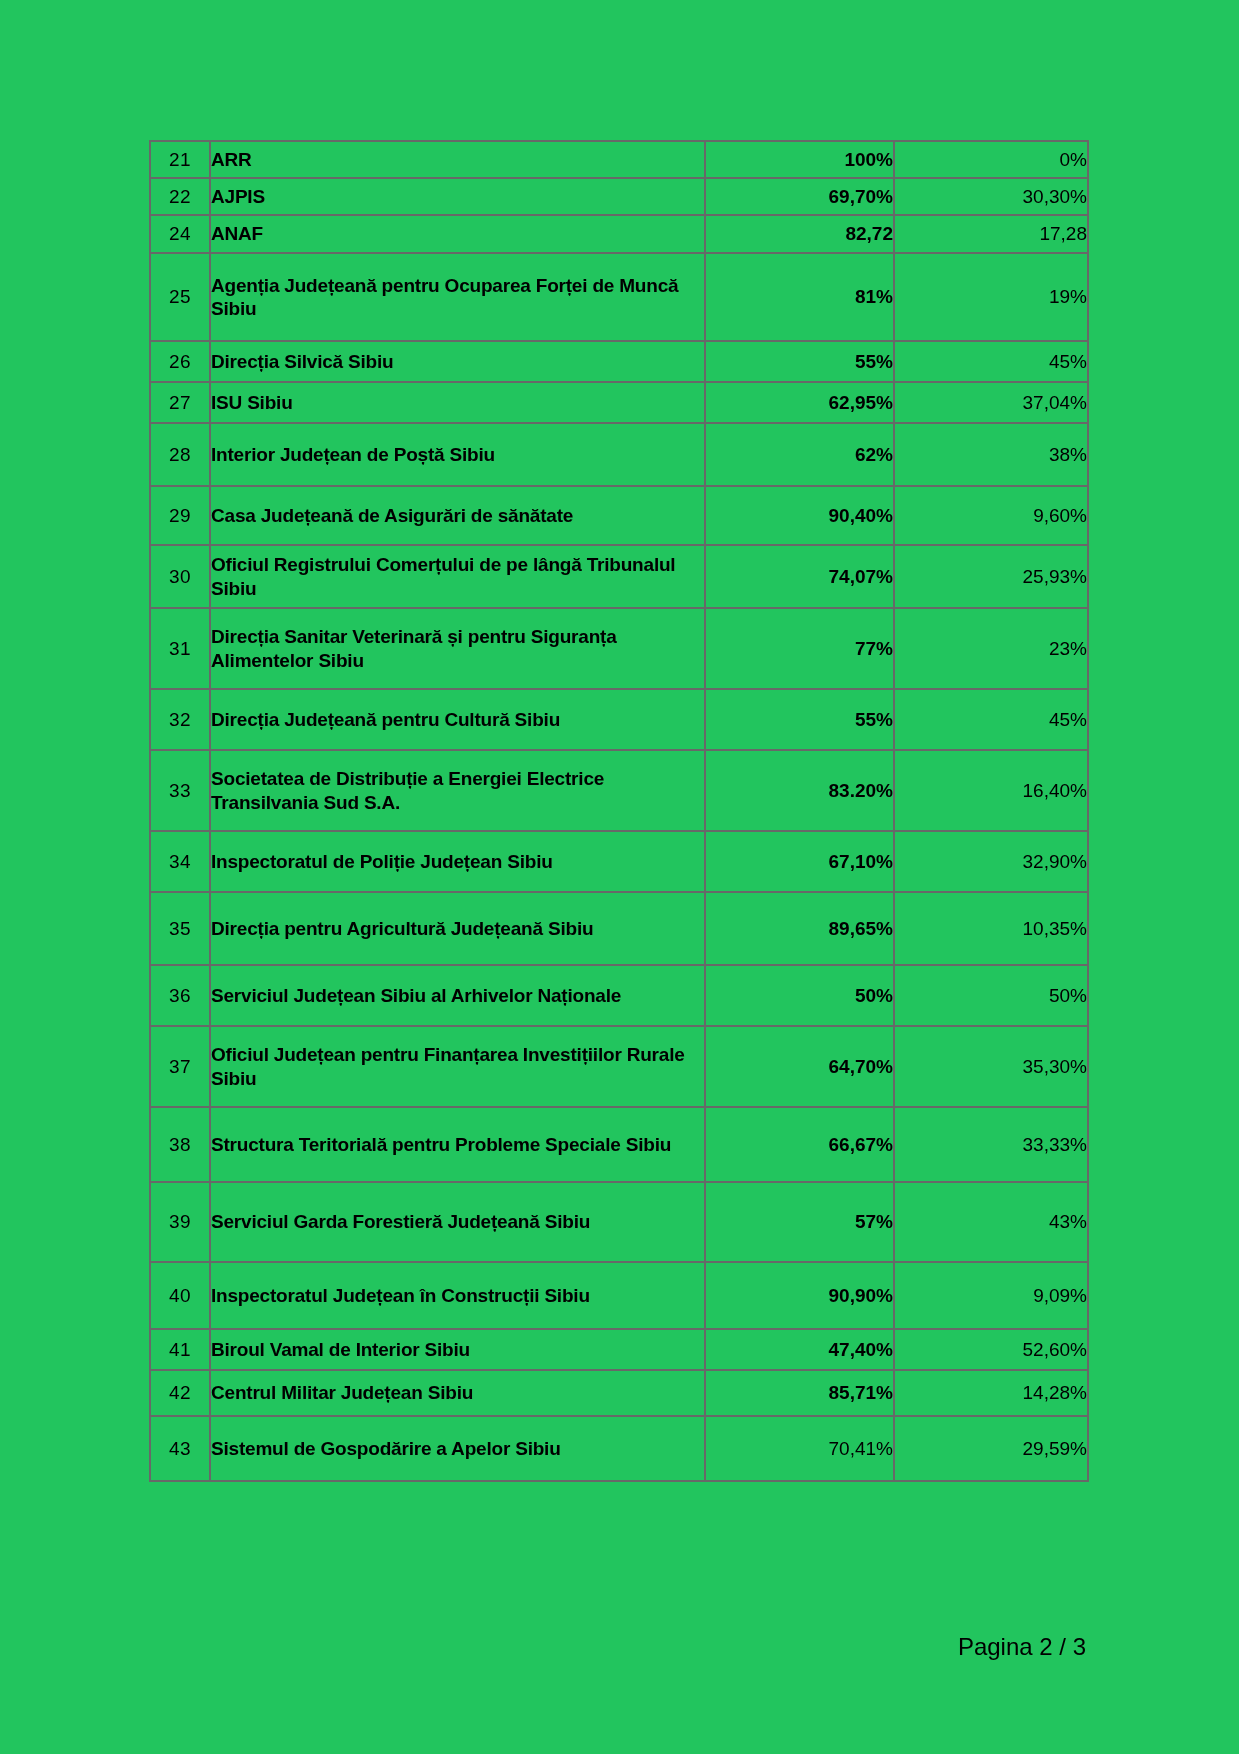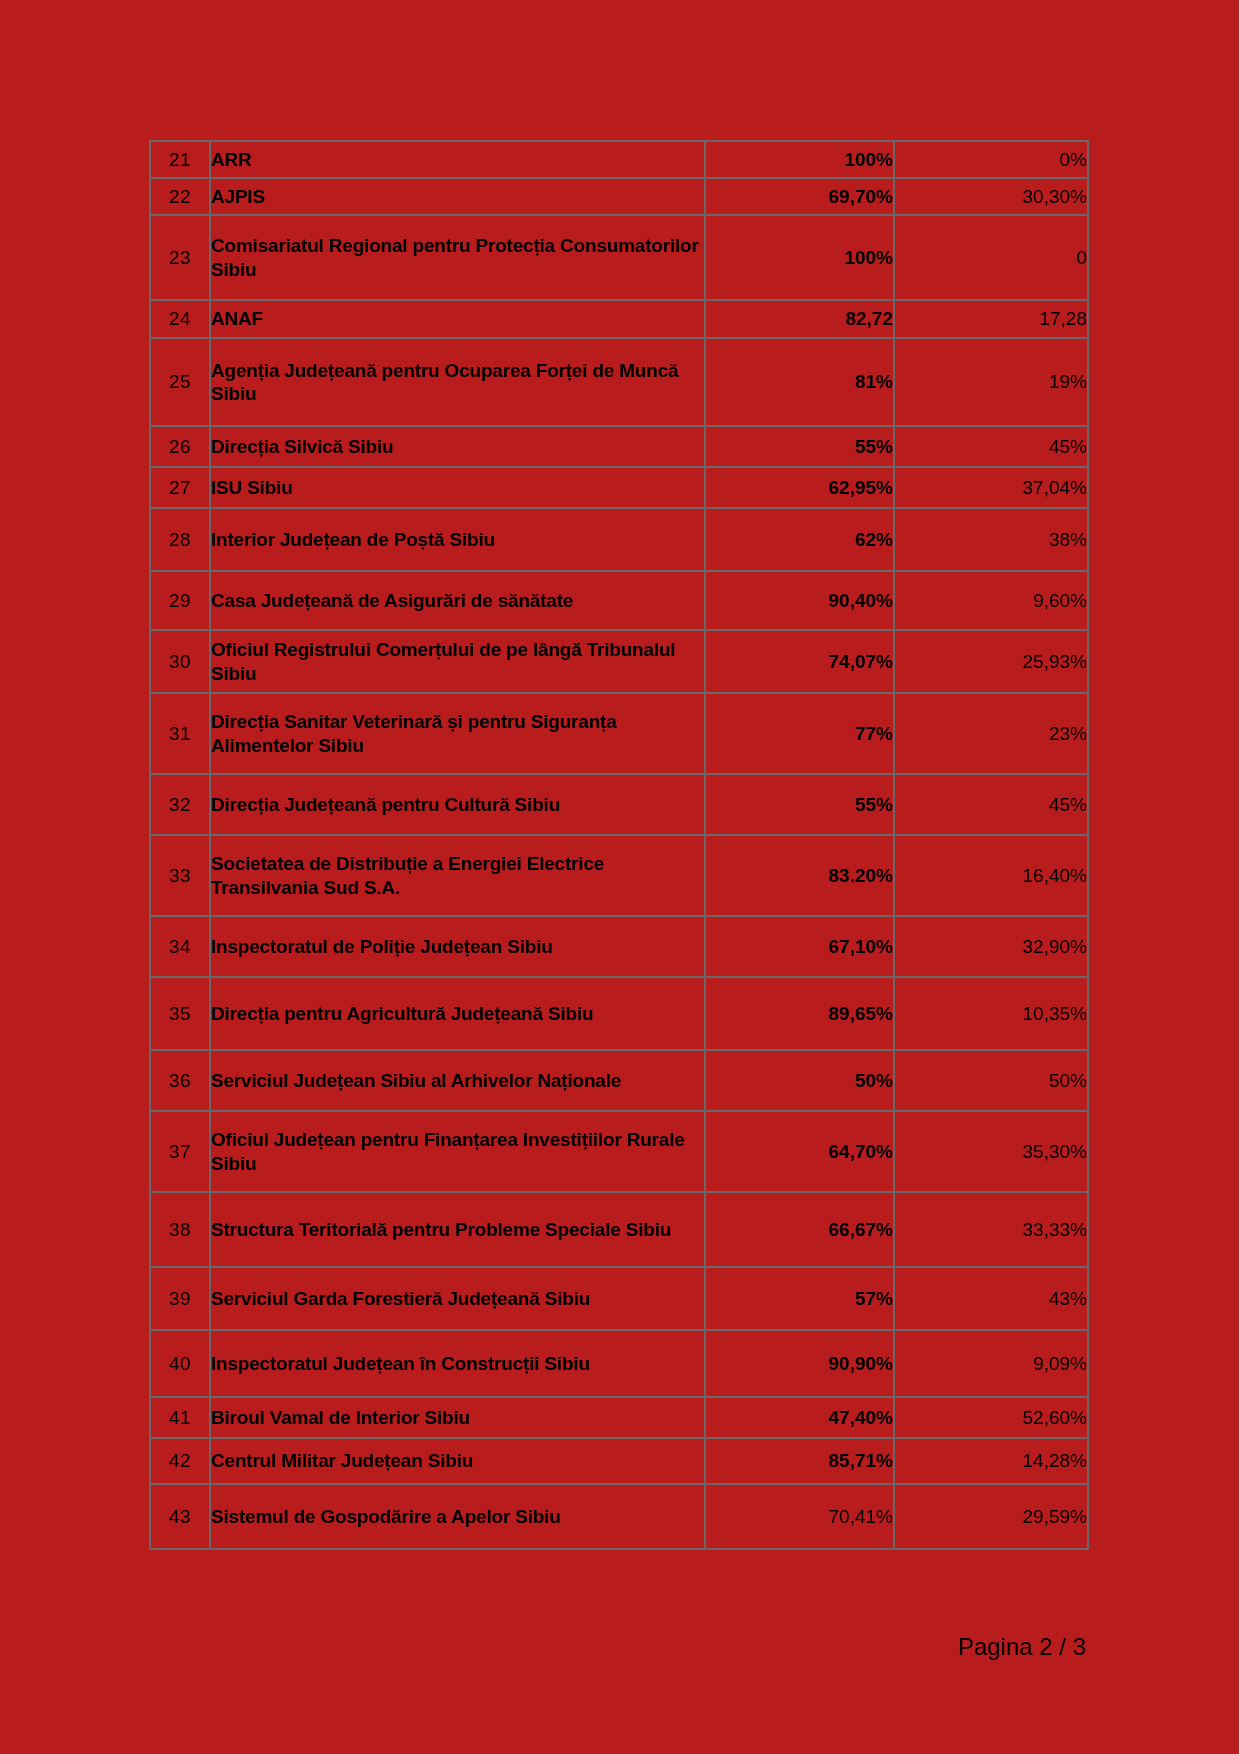--- a/index.html
+++ b/index.html
@@ -2,21 +2,21 @@
 <html><head>
 <meta charset="utf-8">
 <style>
   html,body{margin:0;padding:0;background:#ffffff;}
   body{
     width:1239px;height:1754px;
     font-family:"Liberation Sans","DejaVu Sans",sans-serif;
     color:#000;
     -webkit-font-smoothing:antialiased;
   }
-  .page{position:relative;width:1239px;height:1754px;background:#b91c1c;overflow:hidden;}
+  .page{position:relative;width:1239px;height:1754px;background:#22c55e;overflow:hidden;}
 
   table.inst{
     position:absolute;left:149px;top:140px;
     width:938px;
     border-collapse:collapse;
     table-layout:fixed;
   }
   table.inst td{
     border:2px solid #686868;
     vertical-align:middle;
@@ -76,26 +76,20 @@
           <td class="c-name">ARR</td>
           <td class="c-v1">100%</td>
           <td class="c-v2">0%</td>
         </tr>
         <tr style="height: 37px;">
           <td class="c-no">22</td>
           <td class="c-name">AJPIS</td>
           <td class="c-v1">69,70%</td>
           <td class="c-v2">30,30%</td>
         </tr>
-        <tr style="height: 85px;">
-          <td class="c-no">23</td>
-          <td class="c-name">Comisariatul Regional pentru Protecția Consumatorilor Sibiu</td>
-          <td class="c-v1">100%</td>
-          <td class="c-v2">0</td>
-        </tr>
         <tr style="height: 38px;">
           <td class="c-no">24</td>
           <td class="c-name">ANAF</td>
           <td class="c-v1">82,72</td>
           <td class="c-v2">17,28</td>
         </tr>
         <tr style="height: 88px;">
           <td class="c-no">25</td>
           <td class="c-name">Agenția Județeană pentru Ocuparea Forței de Muncă Sibiu</td>
           <td class="c-v1">81%</td>
@@ -172,21 +166,21 @@
           <td class="c-name">Oficiul Județean pentru Finanțarea Investițiilor Rurale Sibiu</td>
           <td class="c-v1">64,70%</td>
           <td class="c-v2">35,30%</td>
         </tr>
         <tr style="height: 75px;">
           <td class="c-no">38</td>
           <td class="c-name">Structura Teritorială pentru Probleme Speciale Sibiu</td>
           <td class="c-v1">66,67%</td>
           <td class="c-v2">33,33%</td>
         </tr>
-        <tr style="height: 63px;">
+        <tr style="height: 80px;">
           <td class="c-no">39</td>
           <td class="c-name">Serviciul Garda Forestieră Județeană Sibiu</td>
           <td class="c-v1">57%</td>
           <td class="c-v2">43%</td>
         </tr>
         <tr style="height: 67px;">
           <td class="c-no">40</td>
           <td class="c-name">Inspectoratul Județean în Construcții Sibiu</td>
           <td class="c-v1">90,90%</td>
           <td class="c-v2">9,09%</td>

